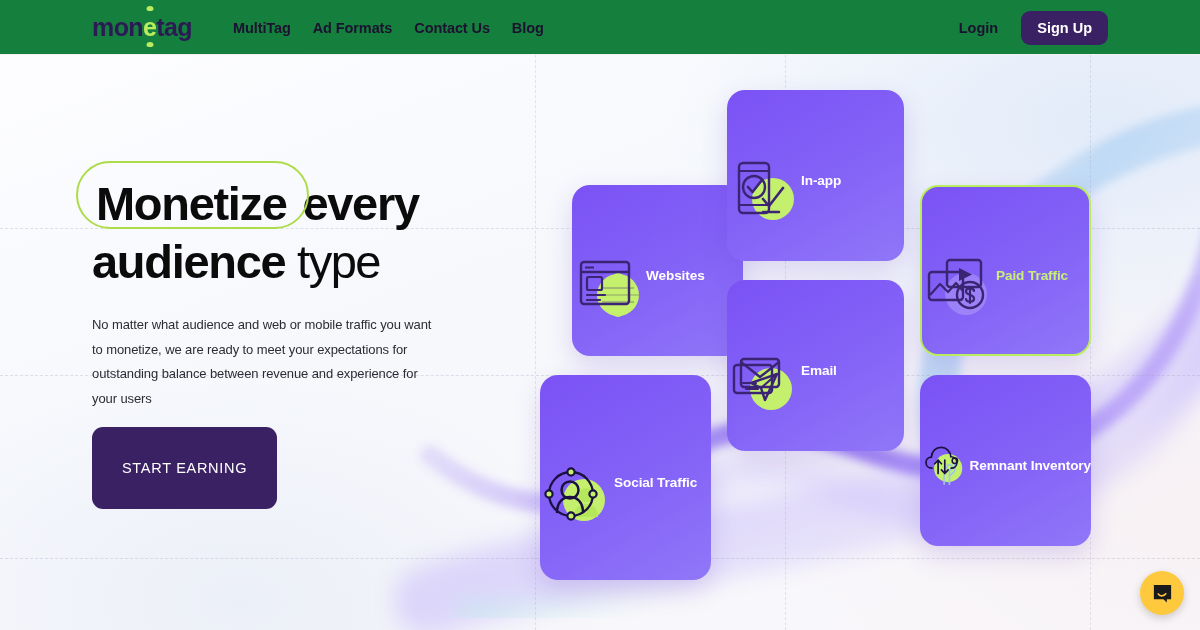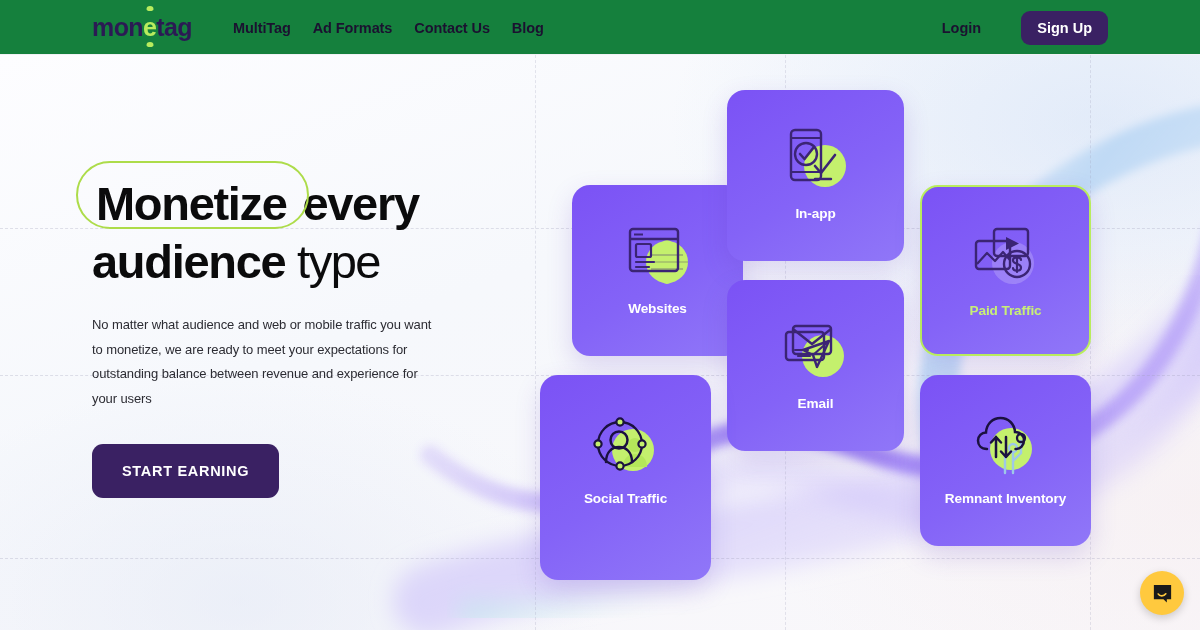--- a/index.html
+++ b/index.html
@@ -77,21 +77,21 @@
     white-space: nowrap;
   }
 
   .header-right {
     position: absolute;
     right: 92px;
     top: 0;
     height: 55px;
     display: flex;
     align-items: center;
-    gap: 40px;
+    gap: 23px;
   }
   .login-link {
     font-size: 14.5px;
     font-weight: 700;
     color: #1b1130;
     text-decoration: none;
   }
   .signup-btn {
     background: #3a2163;
     color: #ffffff;
@@ -163,43 +163,43 @@
   .subcopy {
     margin-top: 22px;
     font-size: 13px;
     line-height: 24.5px;
     color: #2c2c33;
     width: 345px;
     letter-spacing: -0.1px;
   }
 
   .cta {
-    margin-top: 33px;
+    margin-top: 16px;
     display: inline-block;
     background: #3a2163;
     color: #ffffff;
     font-size: 14.5px;
-    font-weight: 700;
+    font-weight: 400;
     letter-spacing: 0.7px;
     border: none;
     border-radius: 11px;
-    padding: 19px 30px;
+    padding: 33px 30px;
     cursor: pointer;
     font-family: "Liberation Sans", sans-serif;
   }
 
   
   .card {
     position: absolute;
     border-radius: 18px;
     background: linear-gradient(150deg, #7b52f5 0%, #8463f7 55%, #9077f8 100%);
     box-shadow: 0 10px 26px rgba(92,56,196,0.18);
     z-index: 25;
     display: flex;
-    flex-direction: column;
+    flex-direction: row;
     align-items: center;
     cursor: pointer;
   }
   .card.active { border: 2px solid #b9ec5e; }
   .card-icon {
     position: relative;
     width: 74px; height: 74px;
     margin-top: 32px;
   }
   .card-icon svg { position: absolute; inset: 0; }

